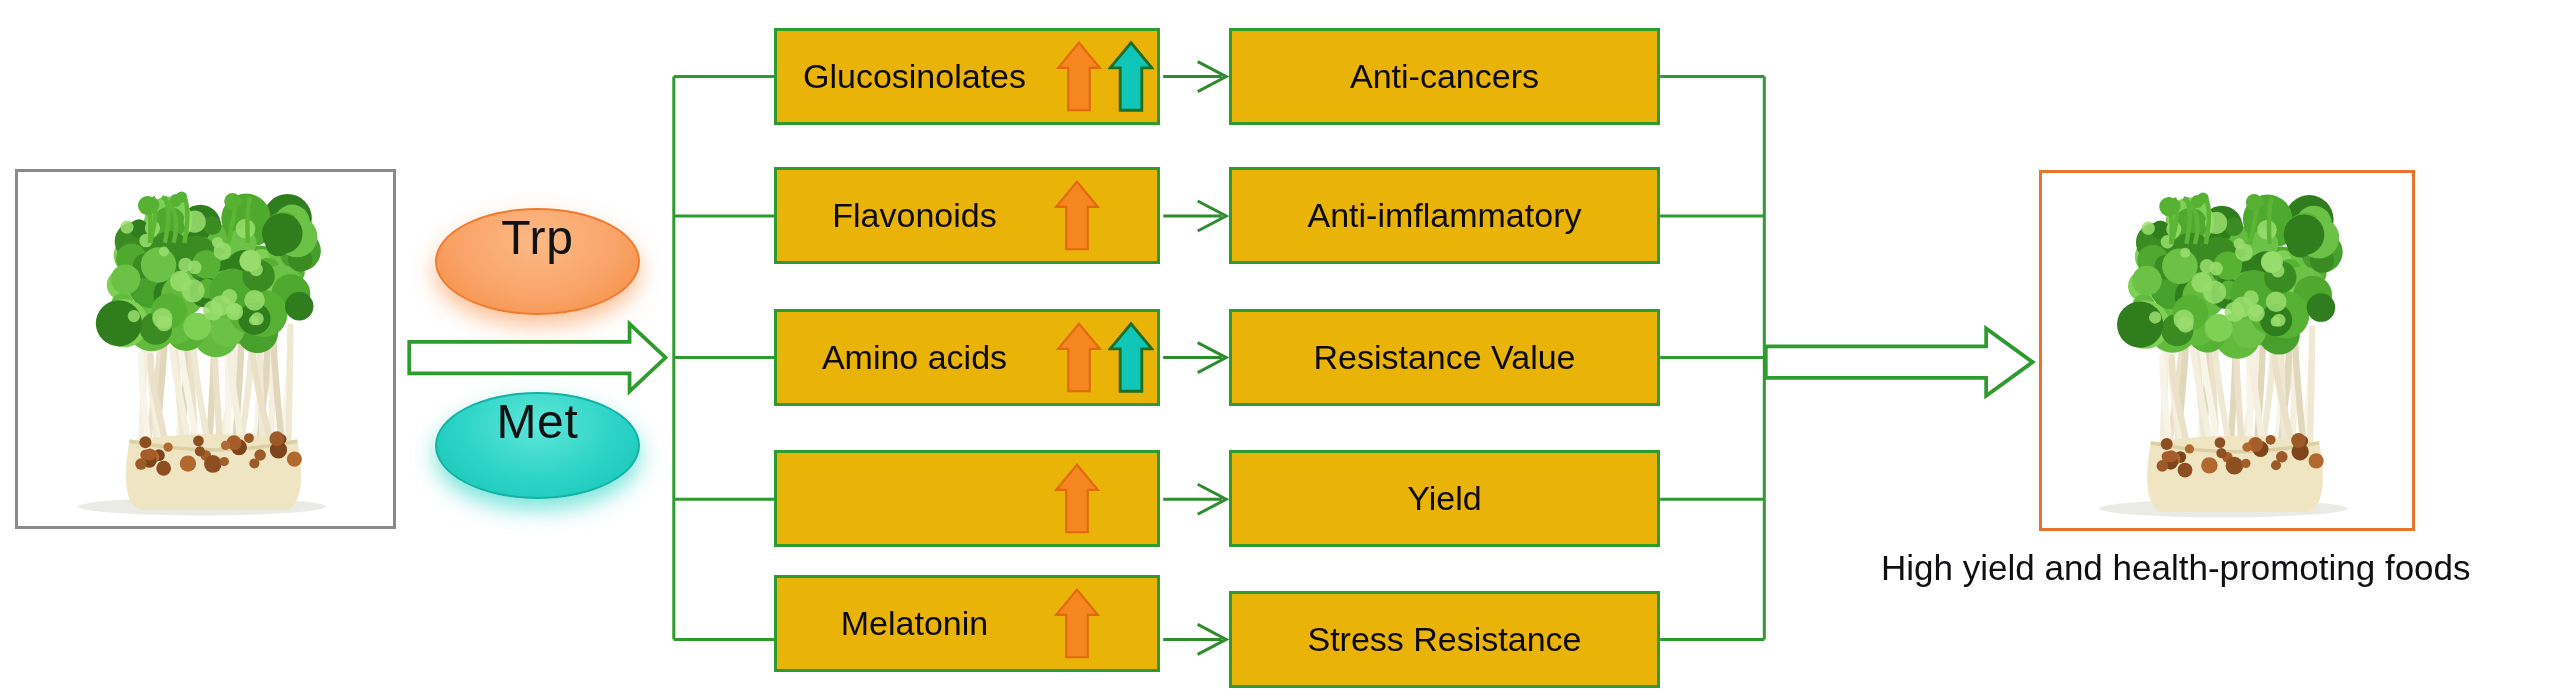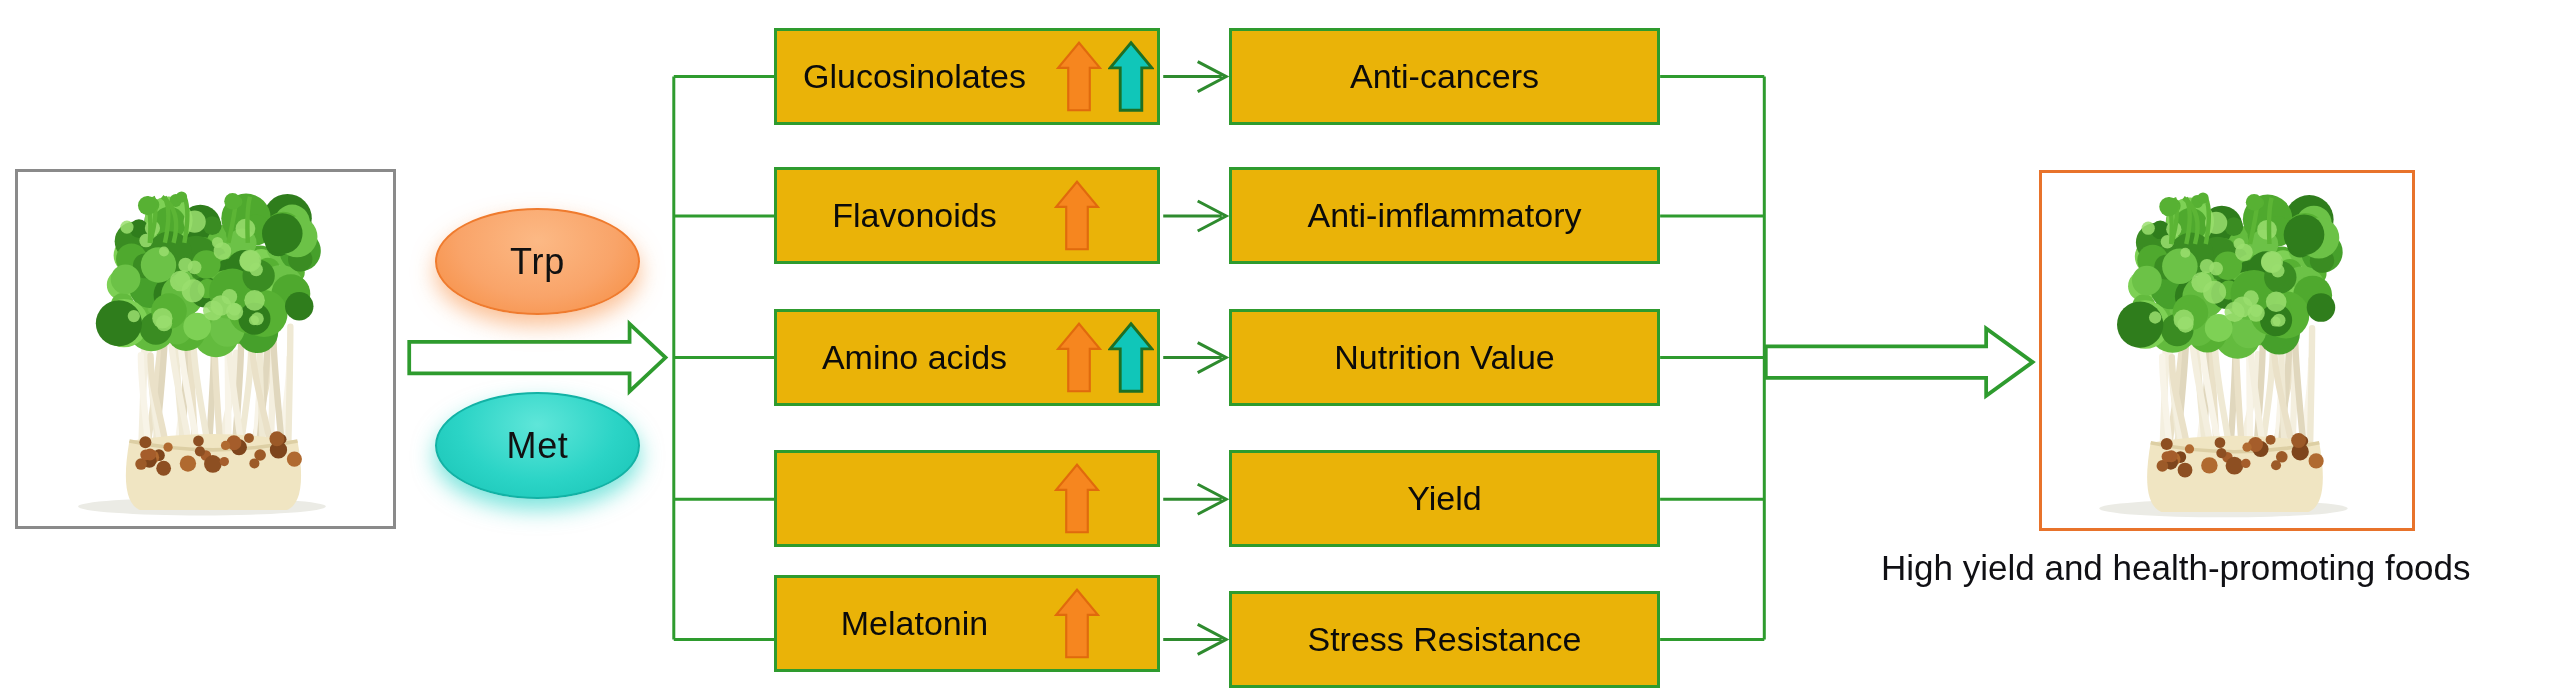--- a/index.html
+++ b/index.html
@@ -9,22 +9,22 @@
   }
   .wires{position:absolute;left:0;top:0;width:2576px;height:701px;z-index:1;}
   
   .photo{position:absolute;background:#ffffff;z-index:2;}
   .photo svg{width:100%;height:100%;display:block;}
   .photo.left{left:15px;top:169px;width:375px;height:354px;border:3px solid #8a8a8a;}
   .photo.right{left:2039px;top:170px;width:370px;height:355px;border:3.7px solid #e8732b;}
   
   .pill{
     position:absolute;width:201px;height:103px;border-radius:50%;z-index:3;
-    display:flex;align-items:center;justify-content:center;
-    font-size:36px;letter-spacing:0.7px;color:#111;
+    display:flex;align-items:flex-start;justify-content:center;
+    font-size:48px;letter-spacing:0.7px;color:#111;
   }
   .pill.trp{
     left:435px;top:208px;
     background:radial-gradient(ellipse at 50% 30%, #fcb985 0%, #f9a469 55%, #f68b3e 100%);
     border:2.2px solid #ef7b2e;
     box-shadow:0 10.5px 22.5px rgba(247,141,62,.55);
   }
   .pill.met{
     left:435px;top:392px;
     background:radial-gradient(ellipse at 50% 30%, #5fe6d9 0%, #2bd4c6 55%, #17c2b4 100%);
@@ -319,21 +319,21 @@
     </svg>
   </div>
 
   <div class="bbox" style="top:28px">
     <div class="blabel">Anti-cancers</div>
   </div>
   <div class="bbox" style="top:167px">
     <div class="blabel">Anti-imflammatory</div>
   </div>
   <div class="bbox" style="top:309px">
-    <div class="blabel">Nutrition Value</div>
+    <div class="blabel">Resistance Value</div>
   </div>
   <div class="bbox" style="top:450px">
     <div class="blabel">Yield</div>
   </div>
   <div class="bbox" style="top:591px">
     <div class="blabel">Stress Resistance</div>
   </div>
 
   <div class="photo right">
     <svg viewBox="0 0 200 200" class="sprout-art">

